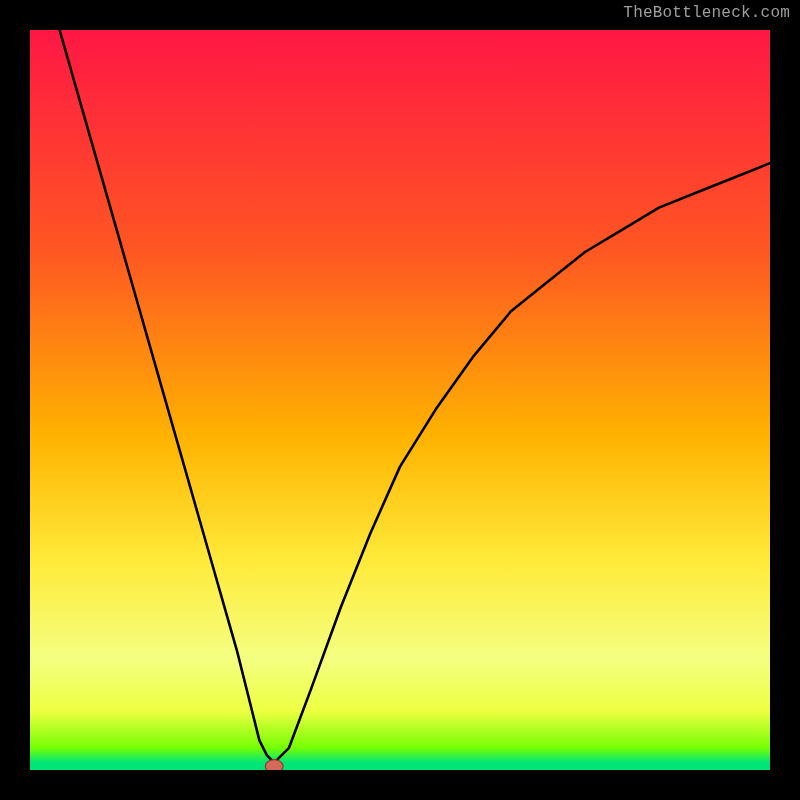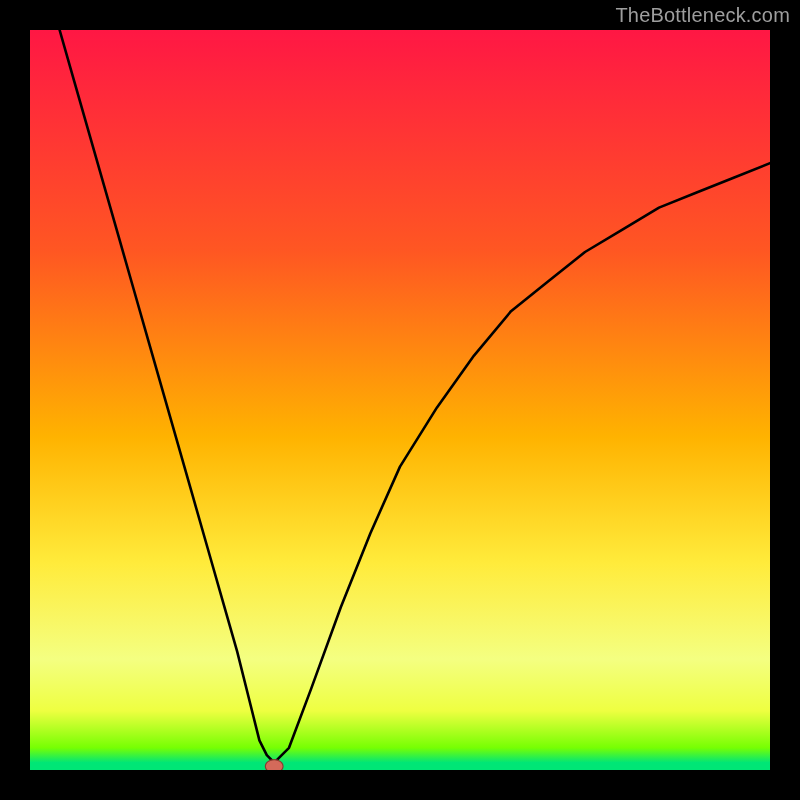--- a/index.html
+++ b/index.html
@@ -46,23 +46,24 @@
     position: absolute;
     inset: 0;
     width: 740px;
     height: 740px;
   }
   .watermark {
     position: absolute;
     top: 4px;
     right: 10px;
     color: #9e9e9e;
-    font-size: 20px;
+    font-size: 16px;
     letter-spacing: 0.2px;
     user-select: none;
+    font-family: Liberation Mono, monospace;
   }
 </style>
 </head>
 <body>
 
 <div class="stage">
 
   <div class="watermark">TheBottleneck.com</div>
 
   <div class="plot">

